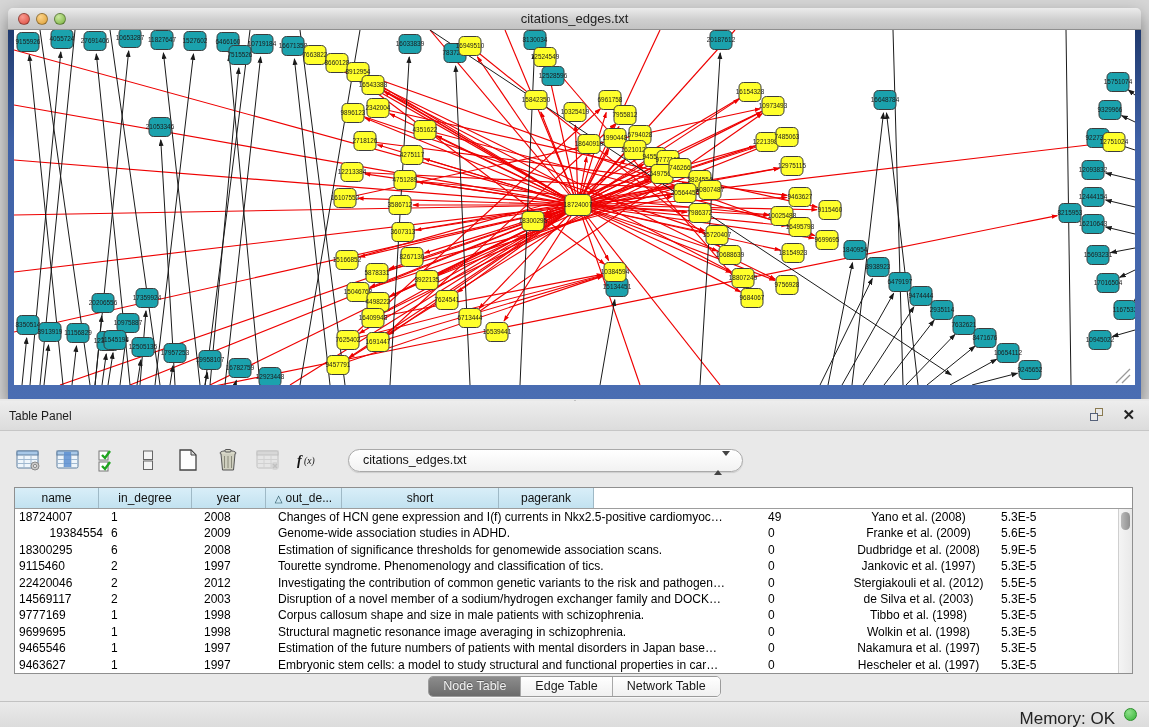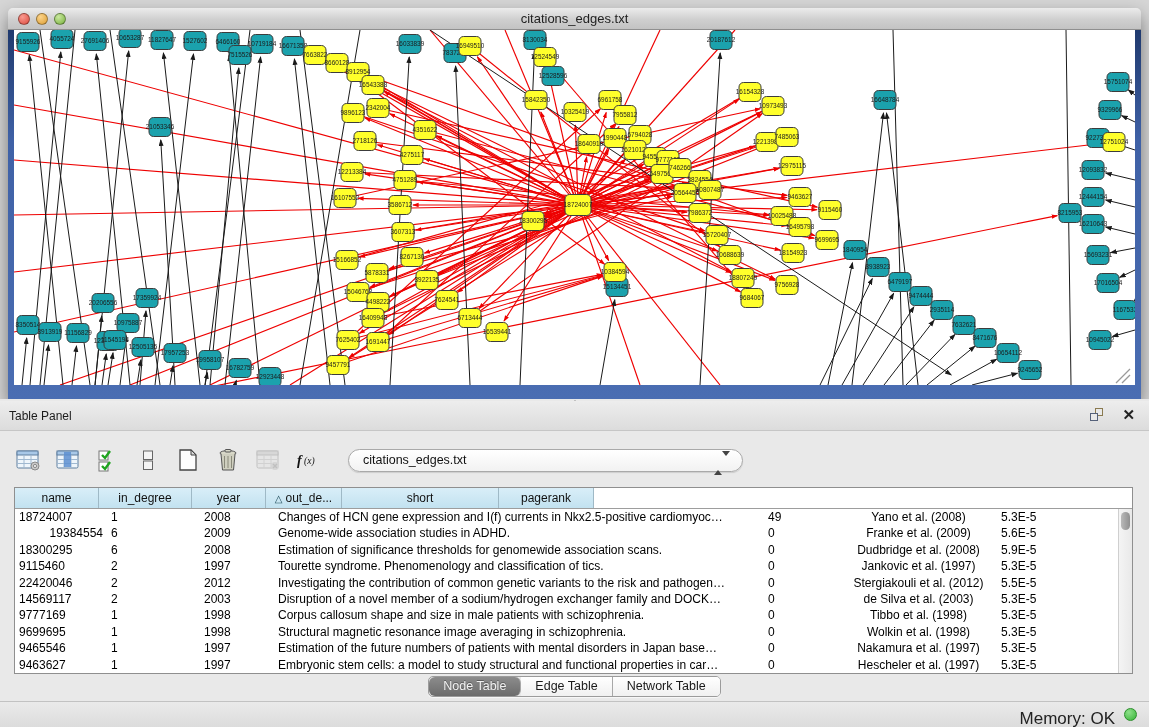--- a/index.html
+++ b/index.html
@@ -57,21 +57,21 @@
     background:linear-gradient(90deg,#f4f4f4,#e9e9e9); border-left:1px solid #cfcfcf; }
   #v-thumb { position:absolute; left:2px; top:3px; width:9px; height:18px; border-radius:5px;
     background:linear-gradient(90deg,#b9b9b9,#8f8f8f); }
 
   
   #table-tabs { position:absolute; left:0; top:277px; width:100%; display:flex; justify-content:center; }
   .seg { display:flex; border:1px solid #9b9b9b; border-radius:5px; overflow:hidden; box-shadow:0 1px 1px rgba(255,255,255,.7); }
   .seg-tab { height:19px; line-height:19px; padding:0 14px; font-size:12.5px; background:linear-gradient(#ffffff,#f0f0f0);
     color:#1a1a1a; border-right:1px solid #a8a8a8; cursor:pointer; }
   .seg-tab:last-child { border-right:none; }
-  .seg-tab.active { background:linear-gradient(#8c8c8c,#6c6c6c); color:#f1f1f1; text-shadow:0 -1px 0 rgba(0,0,0,.3);border-radius:6px; }
+  .seg-tab.active { background:linear-gradient(#8c8c8c,#6c6c6c); color:#f1f1f1; text-shadow:0 -1px 0 rgba(0,0,0,.3); }
 
   
   #status-bar { position:absolute; left:0; bottom:0; width:100%; height:26px;
     background:linear-gradient(#eaeaea,#dcdcdc); border-top:1px solid #c2c2c2; }
   #memory-label { position:absolute; right:34px; top:7px; font-size:17px; color:#222; }
   #memory-dot { position:absolute; right:12px; top:6px; width:13px; height:13px; border-radius:50%;
     background:radial-gradient(circle at 35% 30%, #8ee08a, #37b437); border:1px solid #2c8f2c; }
 </style>
 </head>
 <body>

